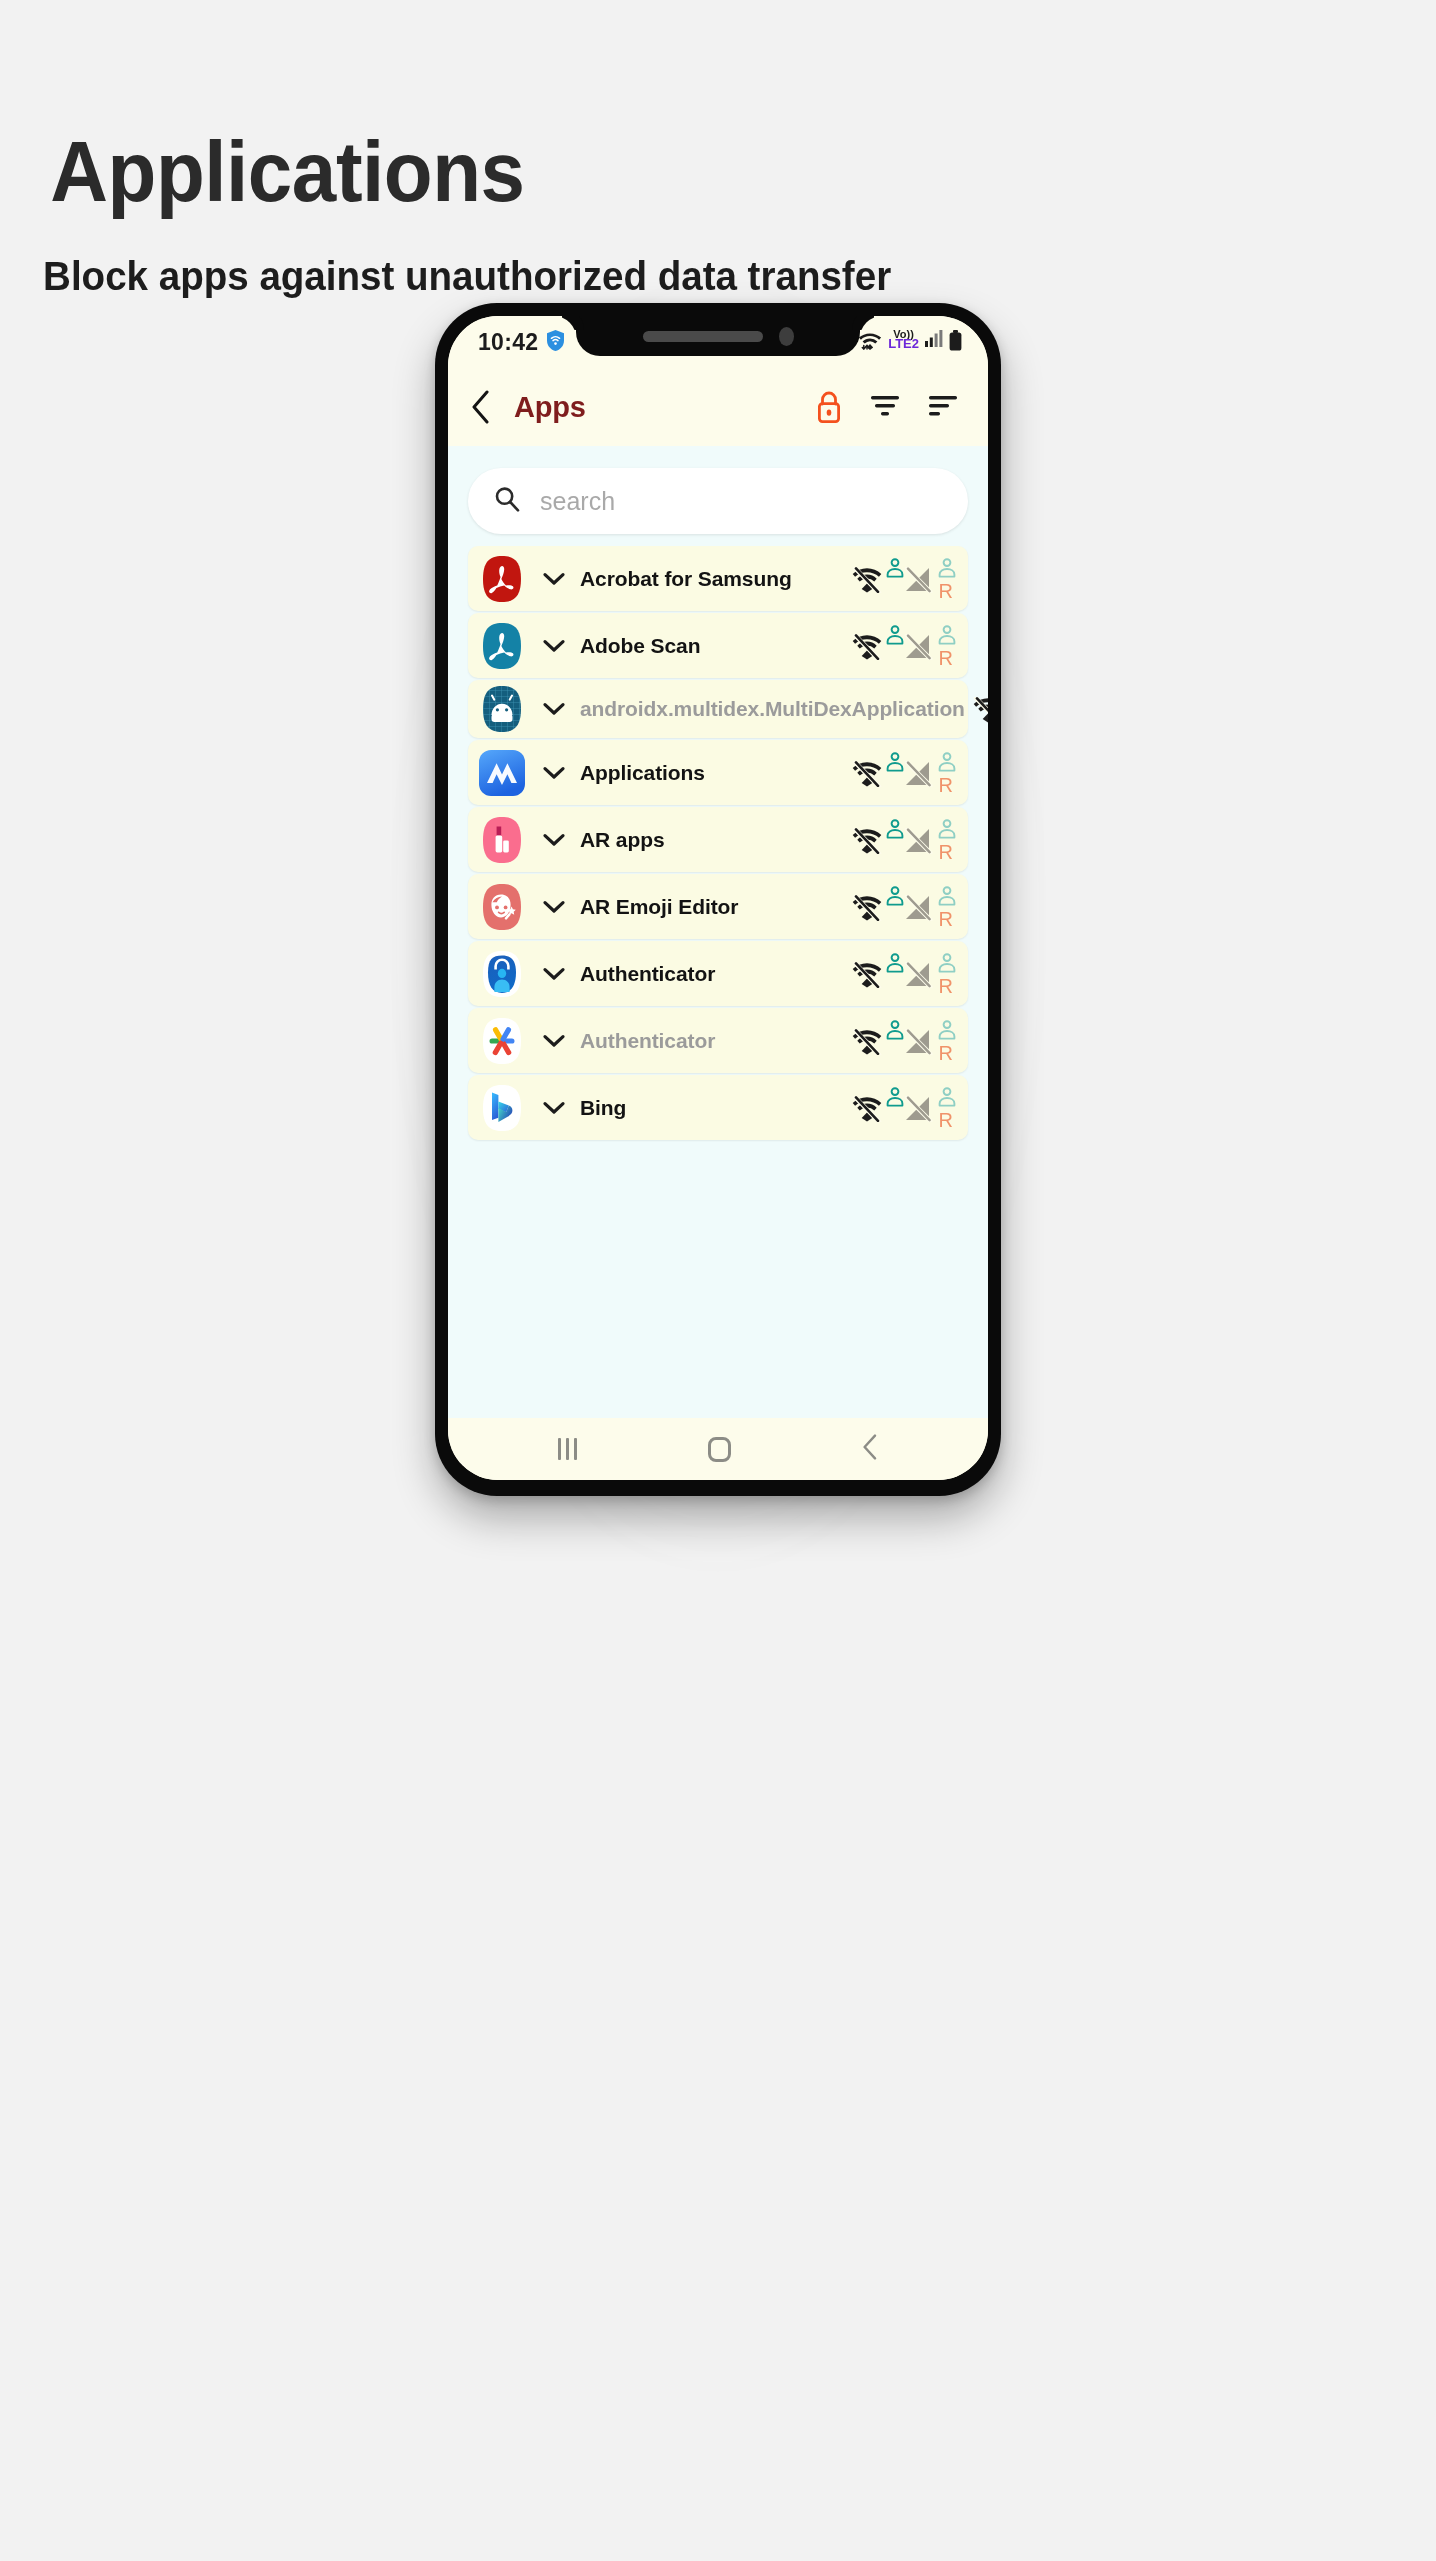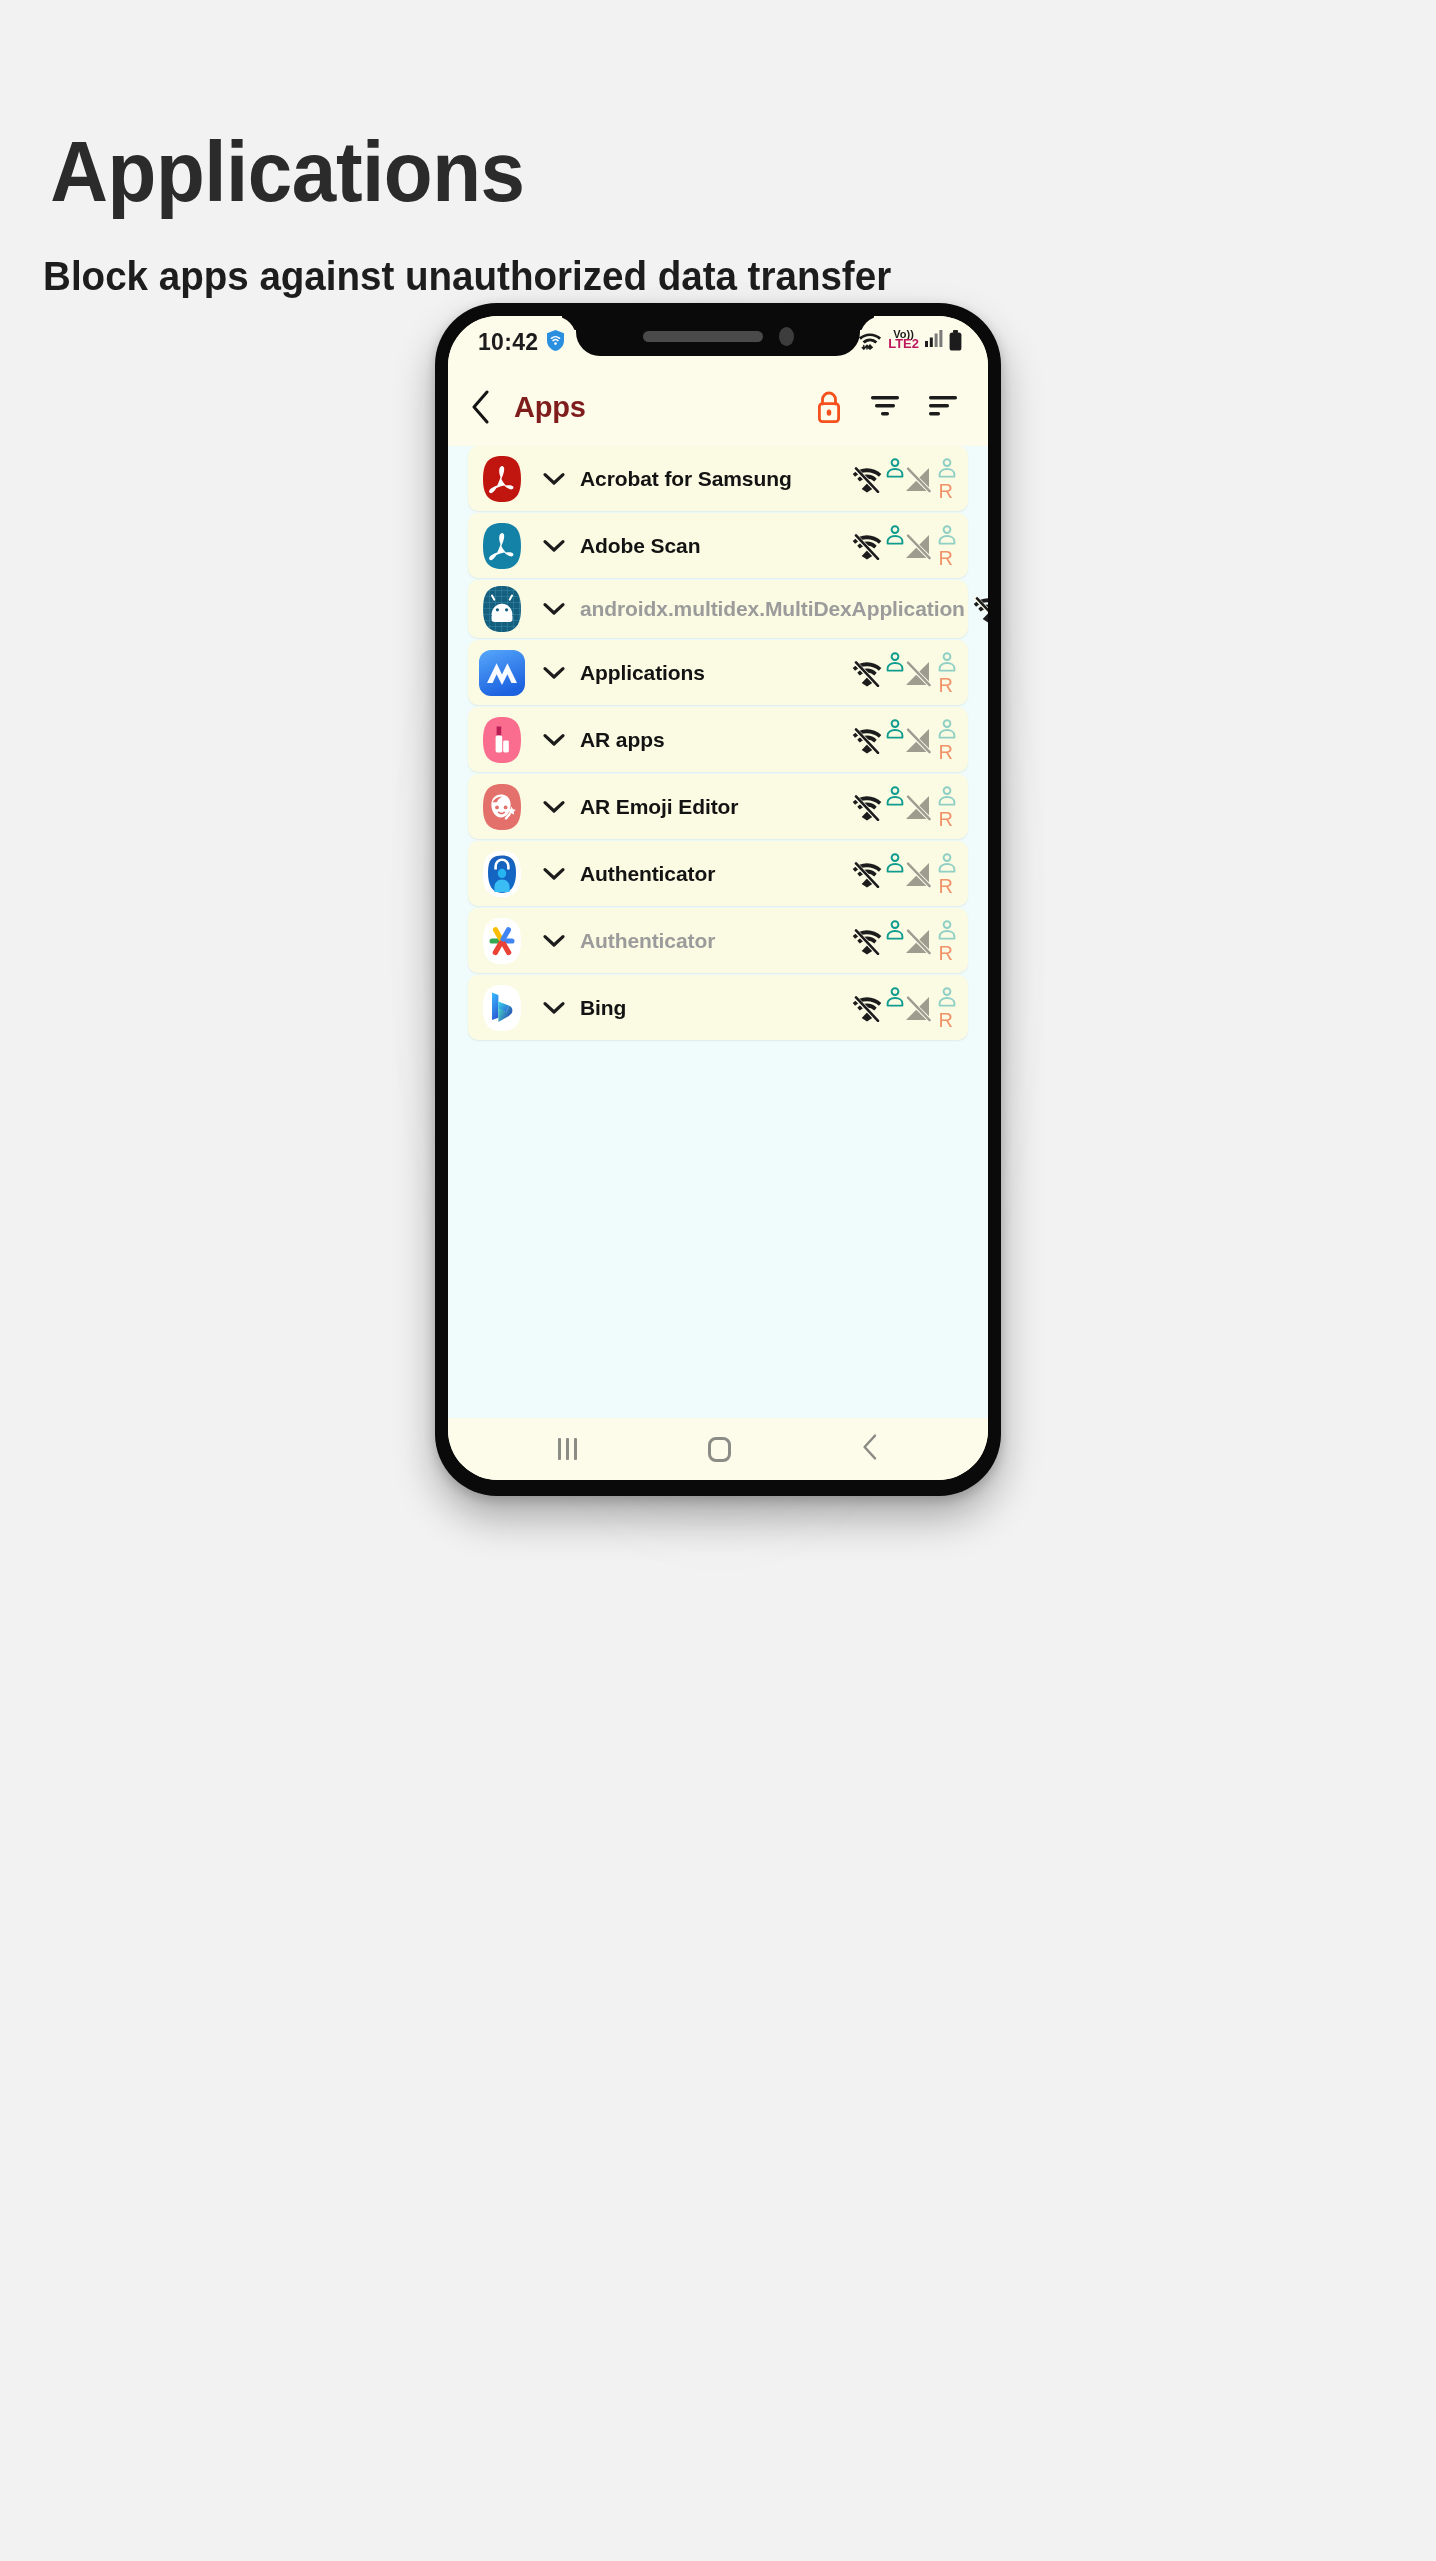--- a/index.html
+++ b/index.html
@@ -125,21 +125,21 @@
     background: #fdfceb;
     position: relative;
     z-index: 5;
     font-family: "Liberation Sans Narrow", "Liberation Sans", sans-serif;
   }
   .sb-left { display: flex; align-items: center; gap: 9px; }
   .sb-time { font-size: 23px; font-weight: bold; color: #1c1c1c; letter-spacing: .3px; }
   .sb-right { display: flex; align-items: flex-start; gap: 6px; }
   .volte { display: flex; flex-direction: column; align-items: center; line-height: .82; }
   .volte-top { font-size: 11px; font-weight: bold; color: #1c1c1c; }
-  .volte-bot { font-size: 13px; font-weight: bold; color: #be185d; }
+  .volte-bot { font-size: 13px; font-weight: bold; color: #6d28d9; }
 
   
   .appbar {
     flex: 0 0 78px;
     display: flex;
     align-items: center;
     padding: 0 26px 0 22px;
     background: #fdfceb;
     gap: 16px;
   }
@@ -341,20 +341,31 @@
             <rect x="1" y="2" width="28" height="3.4" rx="1.6" fill="#1c1c1c"></rect>
             <rect x="1" y="10" width="20" height="3.4" rx="1.6" fill="#1c1c1c"></rect>
             <rect x="1" y="18" width="11" height="3.4" rx="1.6" fill="#1c1c1c"></rect>
           </svg>
         </div>
       </div>
     </div>
 
     <div class="content">
 
+      <div class="search-wrap">
+        <div class="searchbar">
+          <span>
+            <svg width="26" height="26" viewBox="0 0 26 26">
+              <circle cx="10.6" cy="10.2" r="7.6" fill="none" stroke="#2b2b2b" stroke-width="2.6"></circle>
+              <path d="M16.2 16 24 24.4" stroke="#2b2b2b" stroke-width="2.6" stroke-linecap="round"></path>
+            </svg>
+          </span>
+          <span class="search-placeholder">search</span>
+        </div>
+      </div>
 
       <div class="list" id="app-list">
           <div class="app-row">
             <div class="app-icon">
               <svg viewBox="0 0 48 48" width="48" height="48">
       <path d="M24 1c13 0 19 6.5 19 23S37 47 24 47 5 40.5 5 24 11 1 24 1z" fill="#c1160f"></path>
       <path d="M24 11c1.6 0 2.3 1.6 2.2 3.6-.2 3-1.4 6.3-2.8 9.3 1.3 2.8 3 5.2 4.6 6.6 2.1-.3 4-.3 5.4.1 1.6.5 2.3 1.5 2 2.5-.3 1.1-1.6 1.5-3.1 1.2-2-.4-4.3-1.9-6.1-3.7-2.6.5-5.4 1.4-7.8 2.5-1.8 3-3.5 4.8-5 5.1-1.2.2-2.1-.4-2.3-1.4-.3-1.5 1.2-3.2 4-4.6 1.2-.6 2.6-1.2 4.1-1.7 1.3-2.6 2.5-5.7 3.3-8.5-.9-2.3-1.4-4.6-1.3-6.5.1-2.4 1.1-4 2.8-4.5z" fill="#fff"></path>
     </svg>
             </div>
             <div class="chev">

